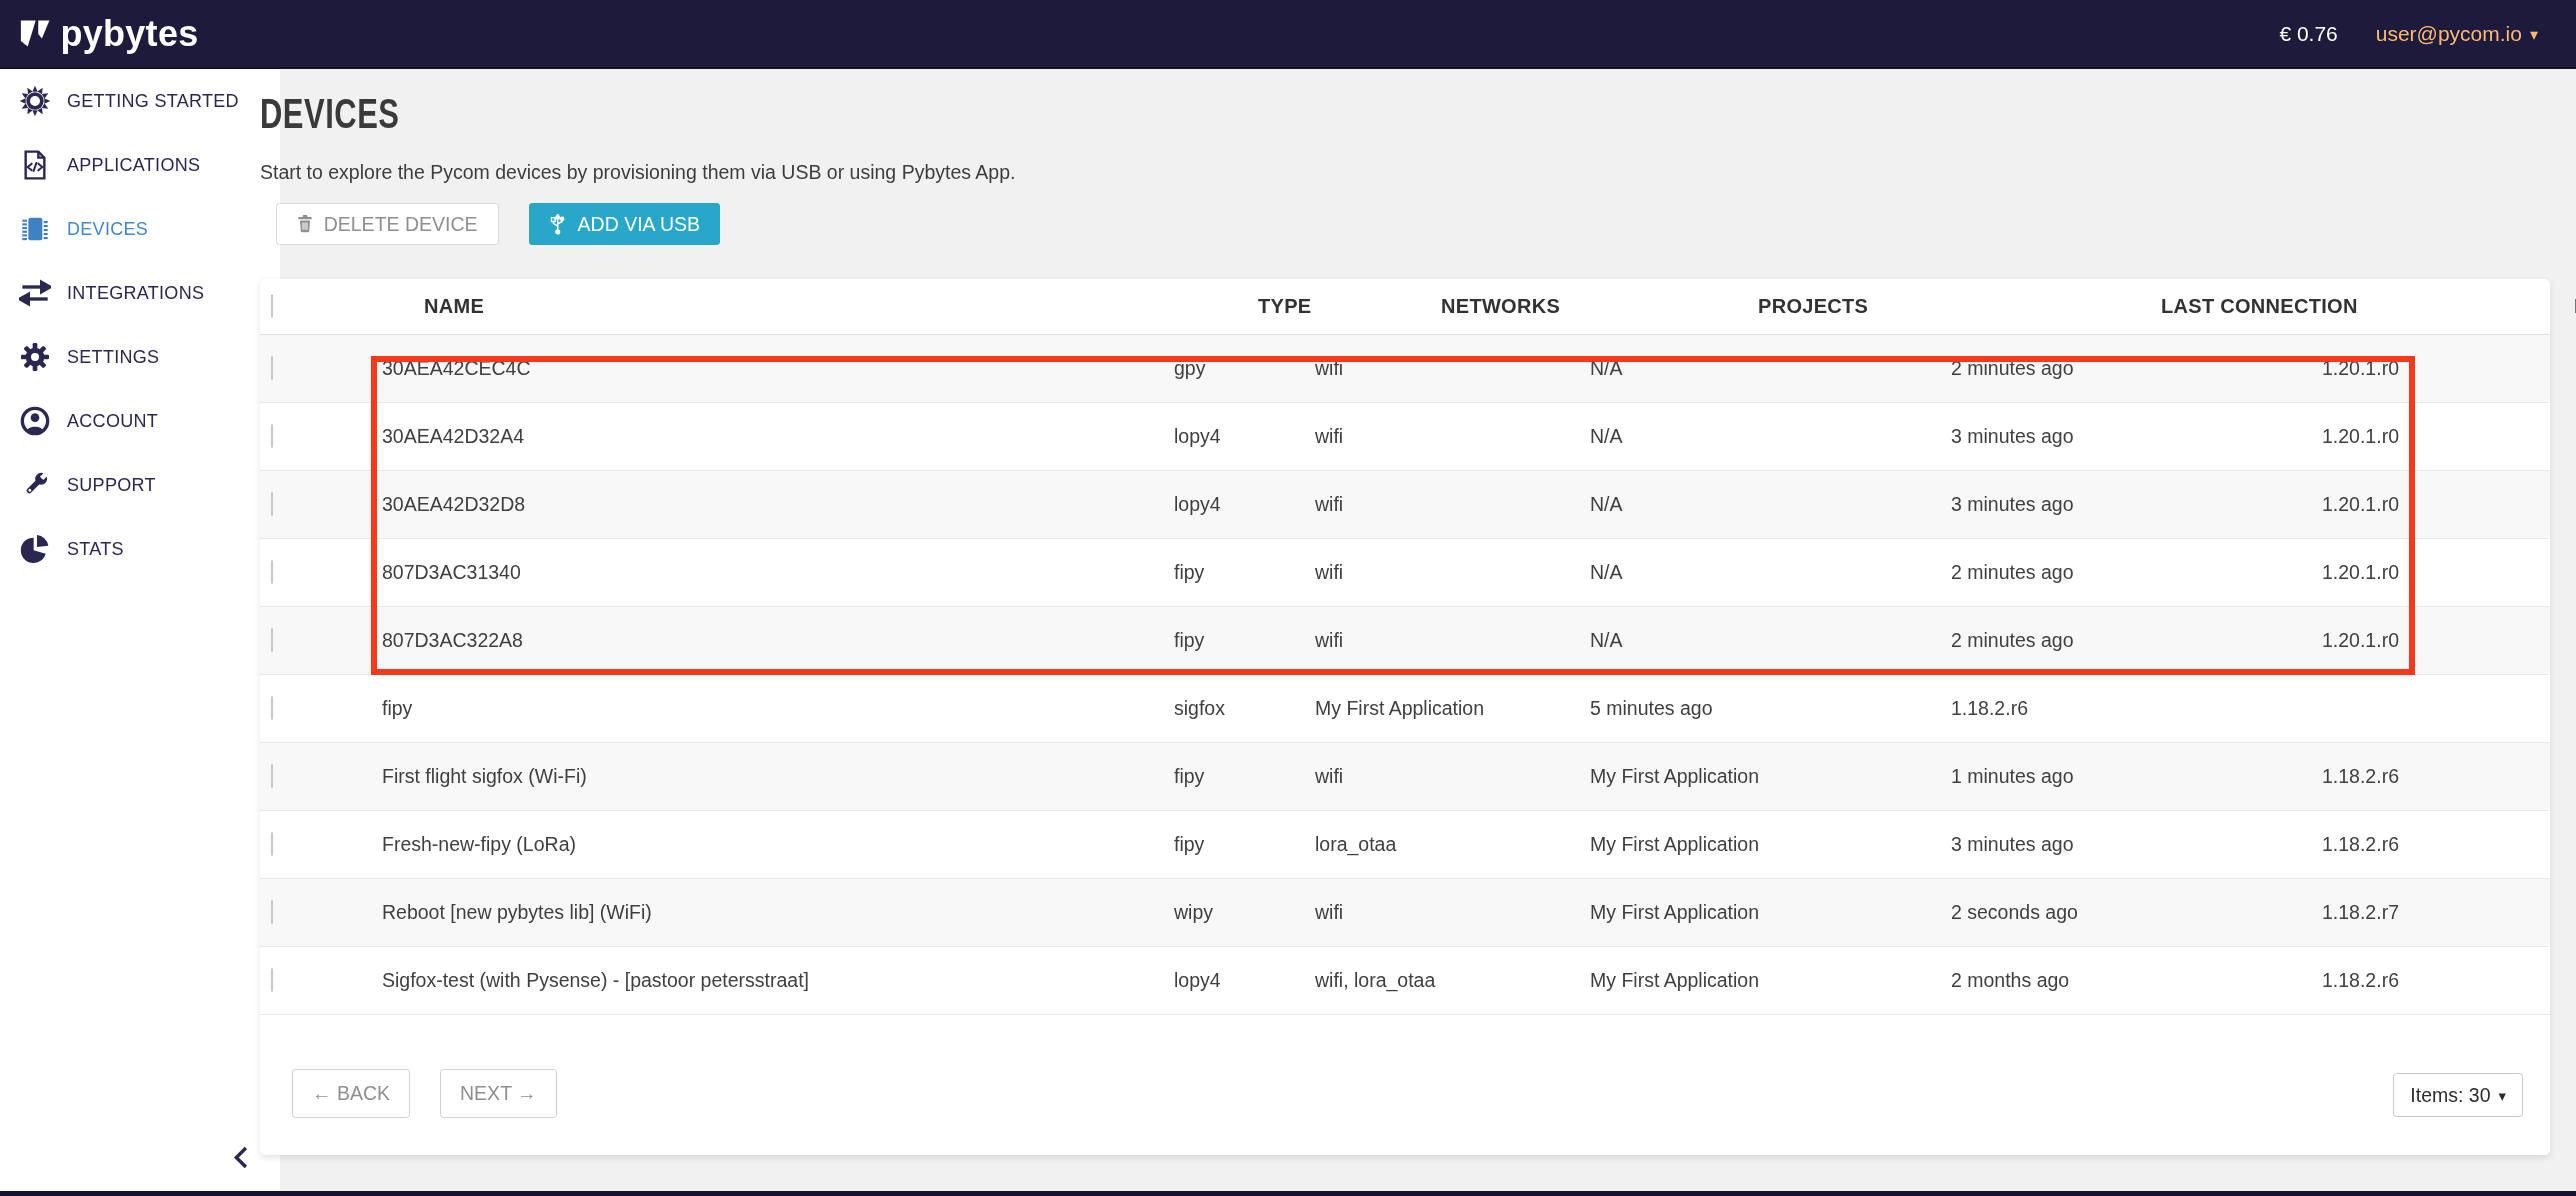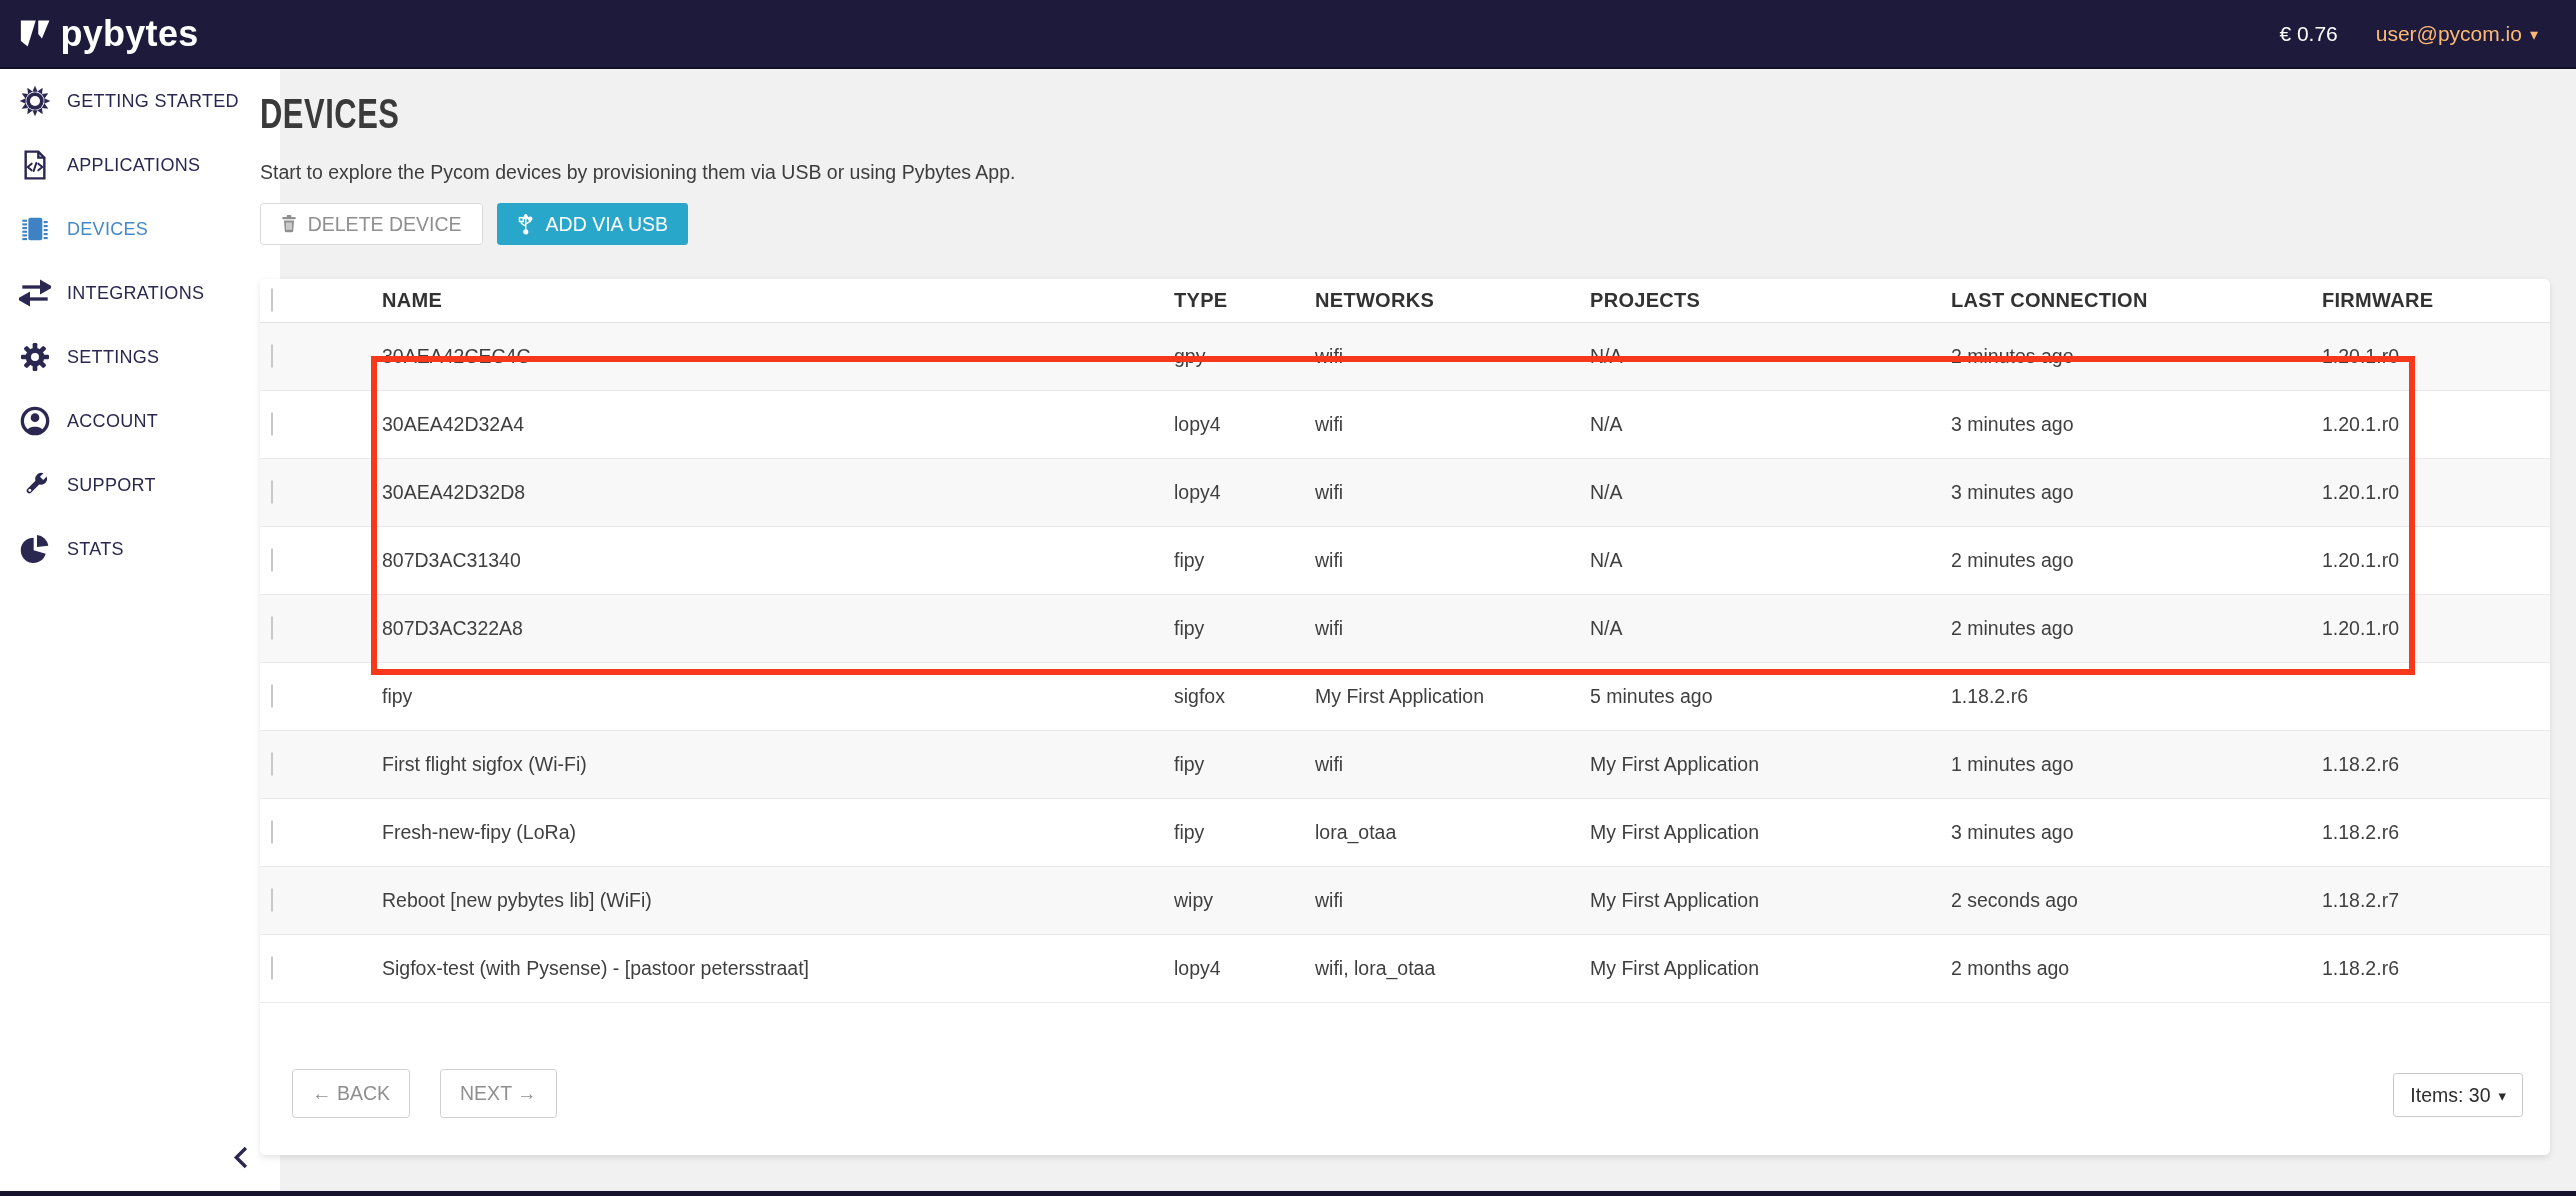--- a/index.html
+++ b/index.html
@@ -57,36 +57,36 @@
     transform:scaleX(.72);transform-origin:left center;
     white-space:nowrap;letter-spacing:0.7px;
   }
   .page-subtitle{
     position:absolute;left:260px;top:161px;
     font-size:19.5px;color:#3d3d3d;
   }
   .toolbar{position:absolute;left:260px;top:203px;display:flex;gap:14.8px;}
   .btn{
     height:42px;display:inline-flex;align-items:center;gap:10.7px;
-    border-radius:3.4px;font-size:19.5px;cursor:pointer;padding:0 20px;white-space:nowrap;
+    border-radius:3.4px;font-size:19.5px;cursor:pointer;padding:0 20px;white-space:nowrap;margin-left:16px;
   }
   .btn-delete{
     background:#fff;border:1.3px solid #d9d9d9;color:#8f8f8f;
   }
   .btn-add{
     background:var(--accent-teal);border:none;color:#fff;
   }
   
   .card{
     position:absolute;left:260px;top:279px;width:2290px;height:876px;
     background:#fff;border-radius:5.4px;
     box-shadow:0 2.7px 6.7px rgba(0,0,0,.10);
   }
   .grid-row{display:grid;grid-template-columns:var(--cols);align-items:center;}
-  .table-header{height:44px;border-bottom:1.3px solid #e2e2e2;}
+  .table-header{height:56px;border-bottom:1.3px solid #e2e2e2;gap:42px;}
   .th{
     font-size:20px;font-weight:bold;color:#323232;white-space:nowrap;
     transform:scaleX(.82);transform-origin:left center;letter-spacing:0.3px;
   }
   .device-row{height:68px;border-bottom:1.3px solid #e9e9e9;cursor:pointer;}
   .device-row.odd{background:var(--odd-row);}
   .cell{font-size:19.5px;color:#3f3f3f;white-space:nowrap;}
   .checkbox{
     width:23px;height:23px;margin-left:10.7px;background:#fff;
     border:1.3px solid #c8c8c8;border-radius:5.4px;cursor:pointer;

